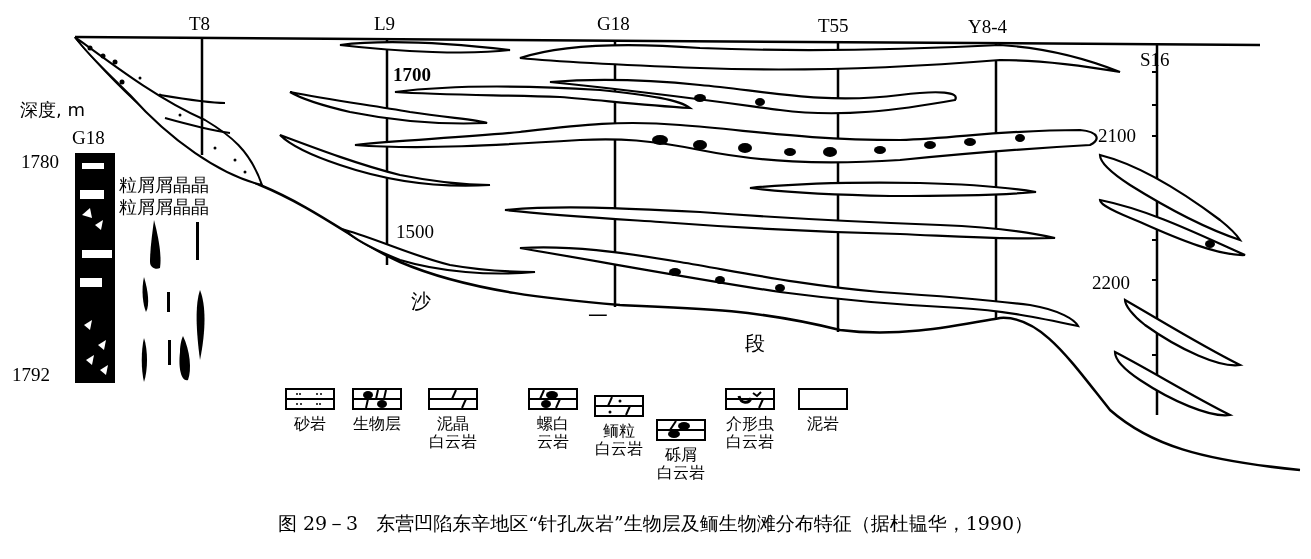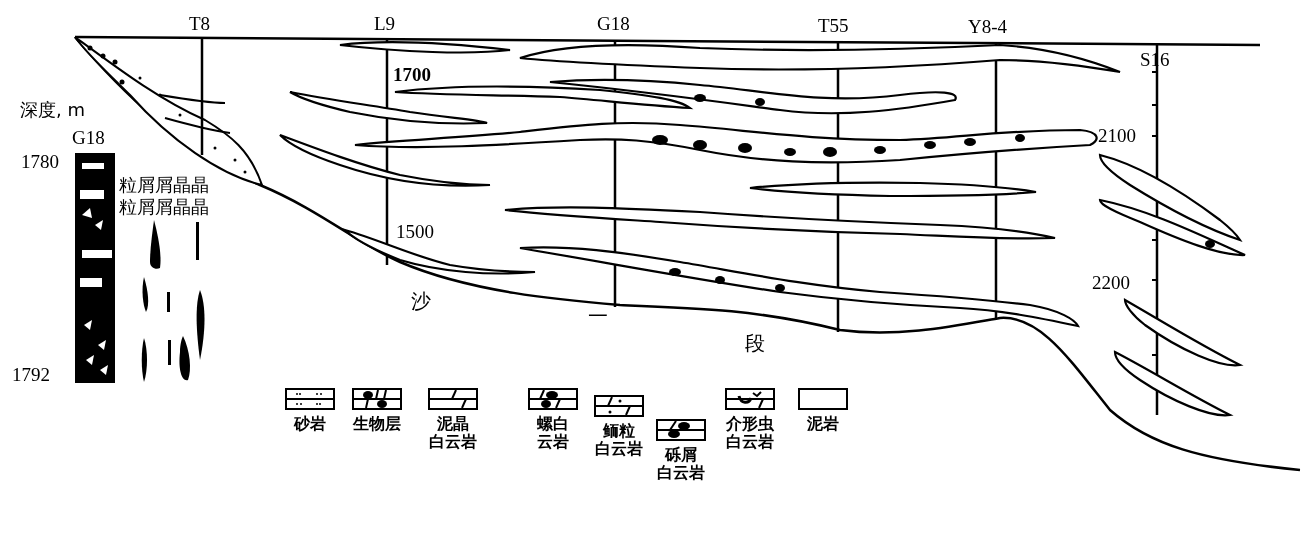--- a/index.html
+++ b/index.html
@@ -2,21 +2,21 @@
 <html><head>
 <meta charset="utf-8">
 <style>
   html,body{margin:0;padding:0;background:#fff;}
   body{width:1311px;height:559px;position:relative;overflow:hidden;font-family:"DejaVu Serif","Liberation Serif",serif;color:#000;}
   #fig{position:absolute;left:0;top:0;width:1220px;height:559px;}
   .lbl{position:absolute;font-family:"Liberation Serif","DejaVu Serif",serif;font-size:19px;line-height:1;white-space:nowrap;}
   .cn{position:absolute;font-family:"DejaVu Sans","Liberation Sans",sans-serif;font-size:18px;line-height:1.1;white-space:nowrap;font-weight:normal;}
   .legend-item{position:absolute;top:388px;width:70px;text-align:center;}
   .legend-box{width:50px;height:22px;margin:0 auto;border:2px solid #000;box-sizing:border-box;position:relative;background:#fff;}
-  .legend-text{font-family:"DejaVu Sans","Liberation Sans",sans-serif;font-size:16px;line-height:1.15;margin-top:5px;font-weight:bold;}
+  .legend-text{font-family:"DejaVu Sans","Liberation Sans",sans-serif;font-size:16px;line-height:1.15;margin-top:5px;font-weight:normal;}
   .caption{position:absolute;left:0;top:511px;width:1311px;text-align:center;font-family:"DejaVu Serif","Liberation Serif",serif;font-size:19px;}
 </style>
 </head>
 <body>
 
 <div id="fig">
   <svg width="1311" height="559" viewBox="0 0 1311 559" style="position:absolute;left:0;top:0;">
 
     <line x1="75" y1="37" x2="1260" y2="45" stroke="#000" stroke-width="2.5"></line>
 
@@ -228,13 +228,16 @@
           </svg>
       </div>
       <div class="legend-text"><span>介形虫</span><br><span>白云岩</span></div>
     </div>
     <div class="legend-item" style="left:788px;">
       <div class="legend-box"></div>
       <div class="legend-text">泥岩</div>
     </div>
   </div>
 
+  <div class="caption">
+    <span>图 29－3</span>&nbsp;&nbsp;&nbsp;<span>东营凹陷东辛地区“针孔灰岩”生物层及鲕生物滩分布特征（据杜韫华，1990）</span>
+  </div>
 </div>
 
 </body></html>

